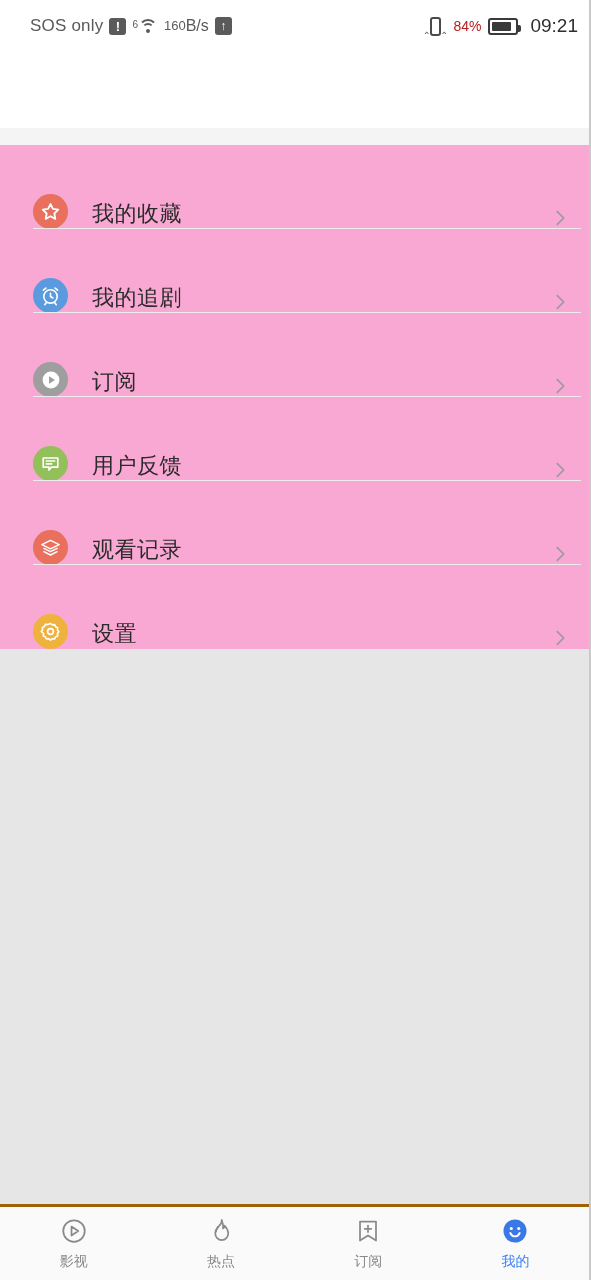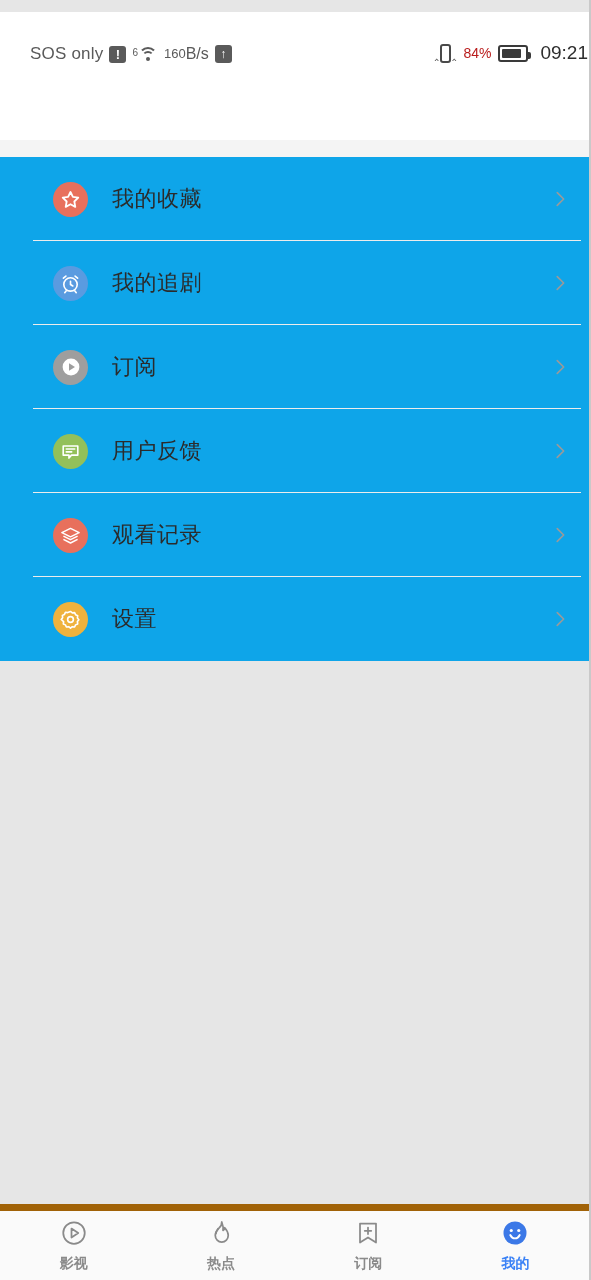--- a/index.html
+++ b/index.html
@@ -14,24 +14,23 @@
     width: 591px; height: 1280px;
     background: #e6e6e6;
     display: flex; flex-direction: column;
     border-right: 2px solid #c9c9c9;
   }
 
   
   .statusbar {
     height: 52px;
     background: #ffffff;
-    display: flex; align-items: flex-end;
-    padding: 0 1px 0 30px;
+    display: flex; align-items: center;
+    padding: 0 11px 0 30px;
     flex: 0 0 auto;
-    margin-top: 12px;
   }
   .sb-left { display: flex; align-items: center; gap: 6px; }
   .sb-right { margin-left: auto; display: flex; align-items: center; gap: 7px; }
   .sb-text {
     font-size: 17px; color: #5a5a5a; letter-spacing: .2px;
     font-family: "Liberation Sans", sans-serif;
   }
   .sb-excl {
     width: 17px; height: 17px; border-radius: 3px; background: #5a5a5a;
     color: #fff; font-size: 13px; font-weight: bold;
@@ -81,23 +80,23 @@
   .batt-fill { height: 100%; width: 84%; background: #3a3a3a; border-radius: 1px; }
   .clock { font-size: 19px; color: #2e2e2e; margin-left: 5px; }
 
   
   .header-blank { height: 76px; background: #ffffff; flex: 0 0 auto; }
   .gap-band { height: 17px; background: #f4f4f4; flex: 0 0 auto; }
 
   
   .list { background: #ffffff; flex: 0 0 auto; }
   .row {
-    height: 84px; display: flex; align-items: center;
-    padding: 0 18px 0 53px; position: relative;
-    background: #0ea5e9;
+    height: 84px; display: flex; align-items: flex-end;
+    padding: 0 18px 0 33px; position: relative;
+    background: #f9a8d4;
   }
   .row .divider {
     position: absolute; left: 33px; right: 8px; bottom: 0;
     height: 1px; background: #ececec;
   }
   .row:last-child .divider { display: none; }
   .ico {
     width: 35px; height: 35px; border-radius: 50%;
     flex: 0 0 auto; display: flex; align-items: center; justify-content: center;
   }
@@ -109,22 +108,21 @@
   .chev { margin-left: auto; width: 22px; height: 22px; }
   .chev svg { display: block; }
 
   
   .filler { flex: 1 1 auto; background: #e6e6e6; }
 
   
   .tabbar {
     height: 76px; background: #fafafa;
     display: flex; flex: 0 0 auto;
-    border-top: 7px solid #a16207;
-    font-weight: bold;
+    border-top: 3px solid #a16207;
   }
   .tab {
     flex: 1 1 0; display: flex; flex-direction: column;
     align-items: center; justify-content: center; gap: 7px;
   }
   .tab .tab-ico { width: 30px; height: 30px; display: block; }
   .tab .tab-label { font-size: 14px; color: #8a8a8a; }
   .tab.active .tab-label { color: #3b82f6; }
 </style>
 </head>

